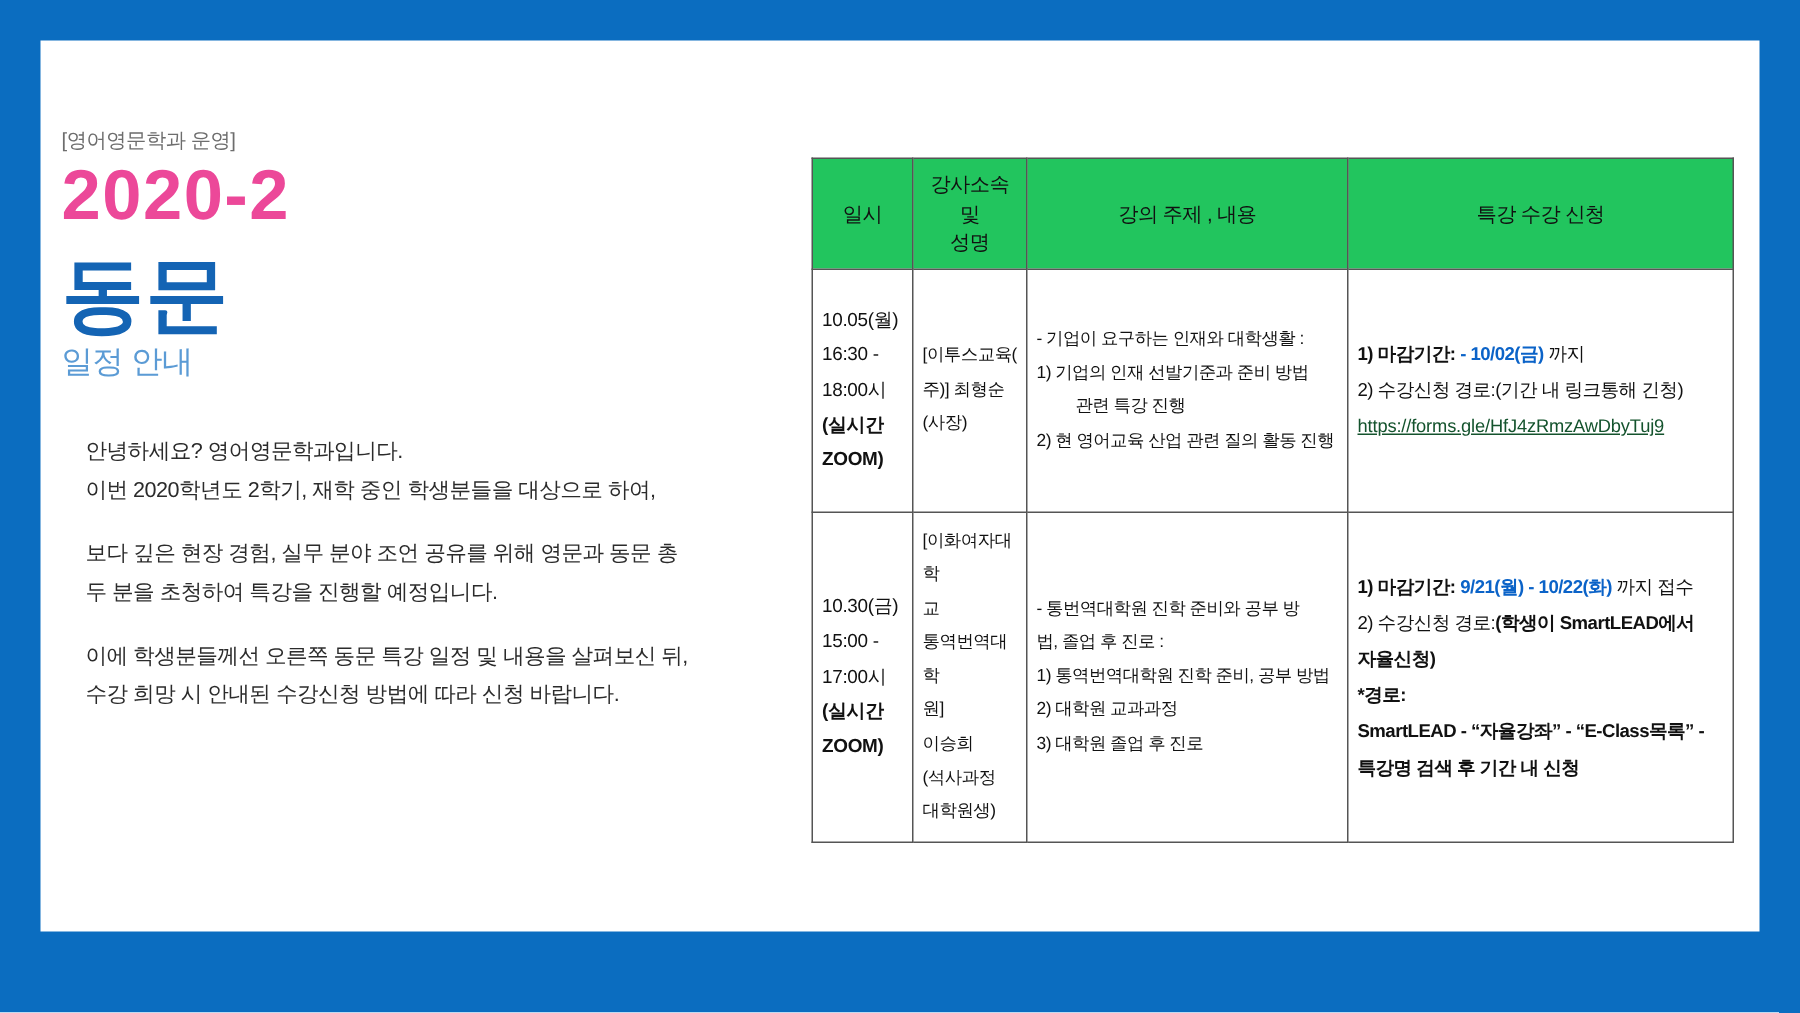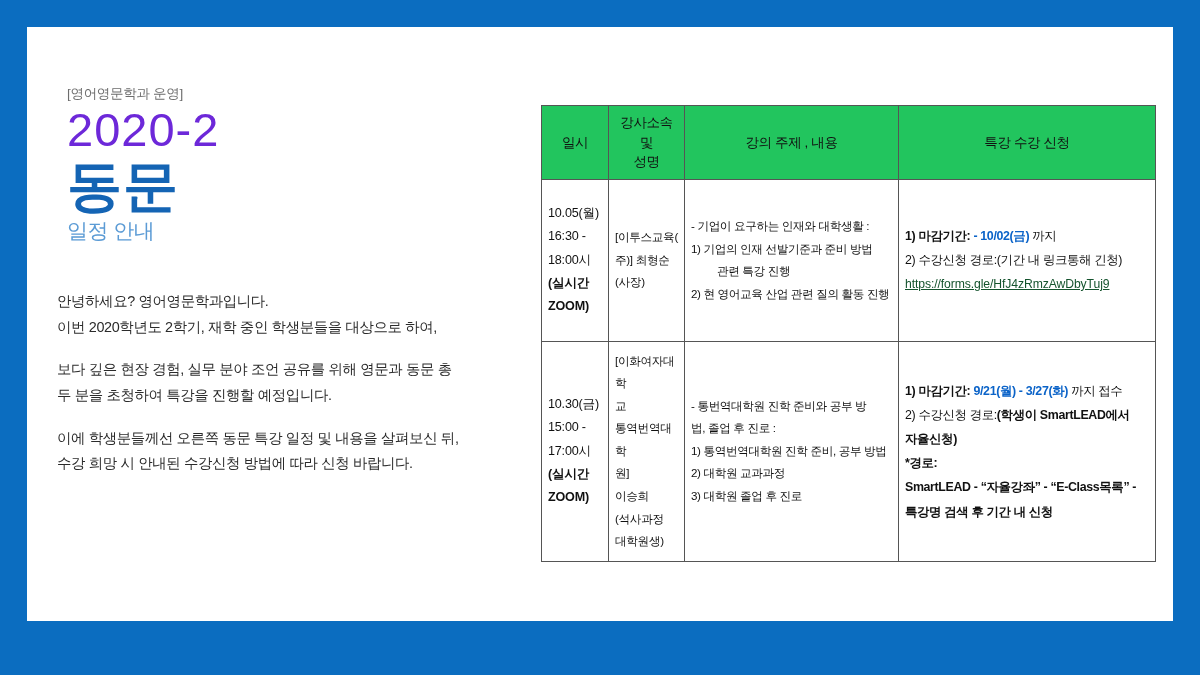--- a/index.html
+++ b/index.html
@@ -23,39 +23,39 @@
     left: 27px;
     top: 27px;
     width: 1146px;
     height: 594px;
     background: #ffffff;
   }
 
   
   #left-block {
     position: absolute;
-    left: 40px;
+    left: 14px;
     top: 58px;
     width: 470px;
   }
 
   .dept-tag {
     font-size: 13.5px;
     color: #6d6d6d;
     letter-spacing: -0.3px;
     margin-bottom: 2px;
   }
 
   .year-term {
     font-size: 47px;
-    color: #6d28d9;
-    font-weight: 400;
+    color: #ec4899;
+    font-weight: 700;
     letter-spacing: 1px;
     line-height: 1.08;
-    margin-bottom: 0;
+    margin-bottom: 10px;
   }
 
   .big-title-1, .big-title-2 {
     font-size: 55px;
     font-weight: 700;
     color: #1464b4;
     letter-spacing: 1px;
     line-height: 1.12;
   }
 
@@ -270,21 +270,21 @@
           <td class="cell-topic">
             <span class="num-line">- 통번역대학원 진학 준비와 공부 방</span>
             <span class="num-line">법, 졸업 후 진로 :</span>
             <span class="num-line">1)    통역번역대학원 진학 준비, 공부 방법</span>
             <span class="num-line">2) 대학원 교과과정</span>
             <span class="num-line">3) 대학원 졸업 후 진로</span>
           </td>
           <td class="cell-apply">
             <div>
               <span class="lbl-bold">1) 마감기간:</span>
-              <span class="hl">9/21(월) - 3/27(화)</span>
+              <span class="hl">9/21(월) - 10/22(화)</span>
               <span>까지 접수</span>
             </div>
             <div>
               <span>2) 수강신청  경로:</span><span class="lbl-bold">(학생이 SmartLEAD에서</span>
             </div>
             <div class="strong-line">자율신청)</div>
             <div class="strong-line">*경로:</div>
             <div class="strong-line">SmartLEAD - “자율강좌” - “E-Class목록” -</div>
             <div class="strong-line">특강명 검색 후 기간 내 신청</div>
           </td>

